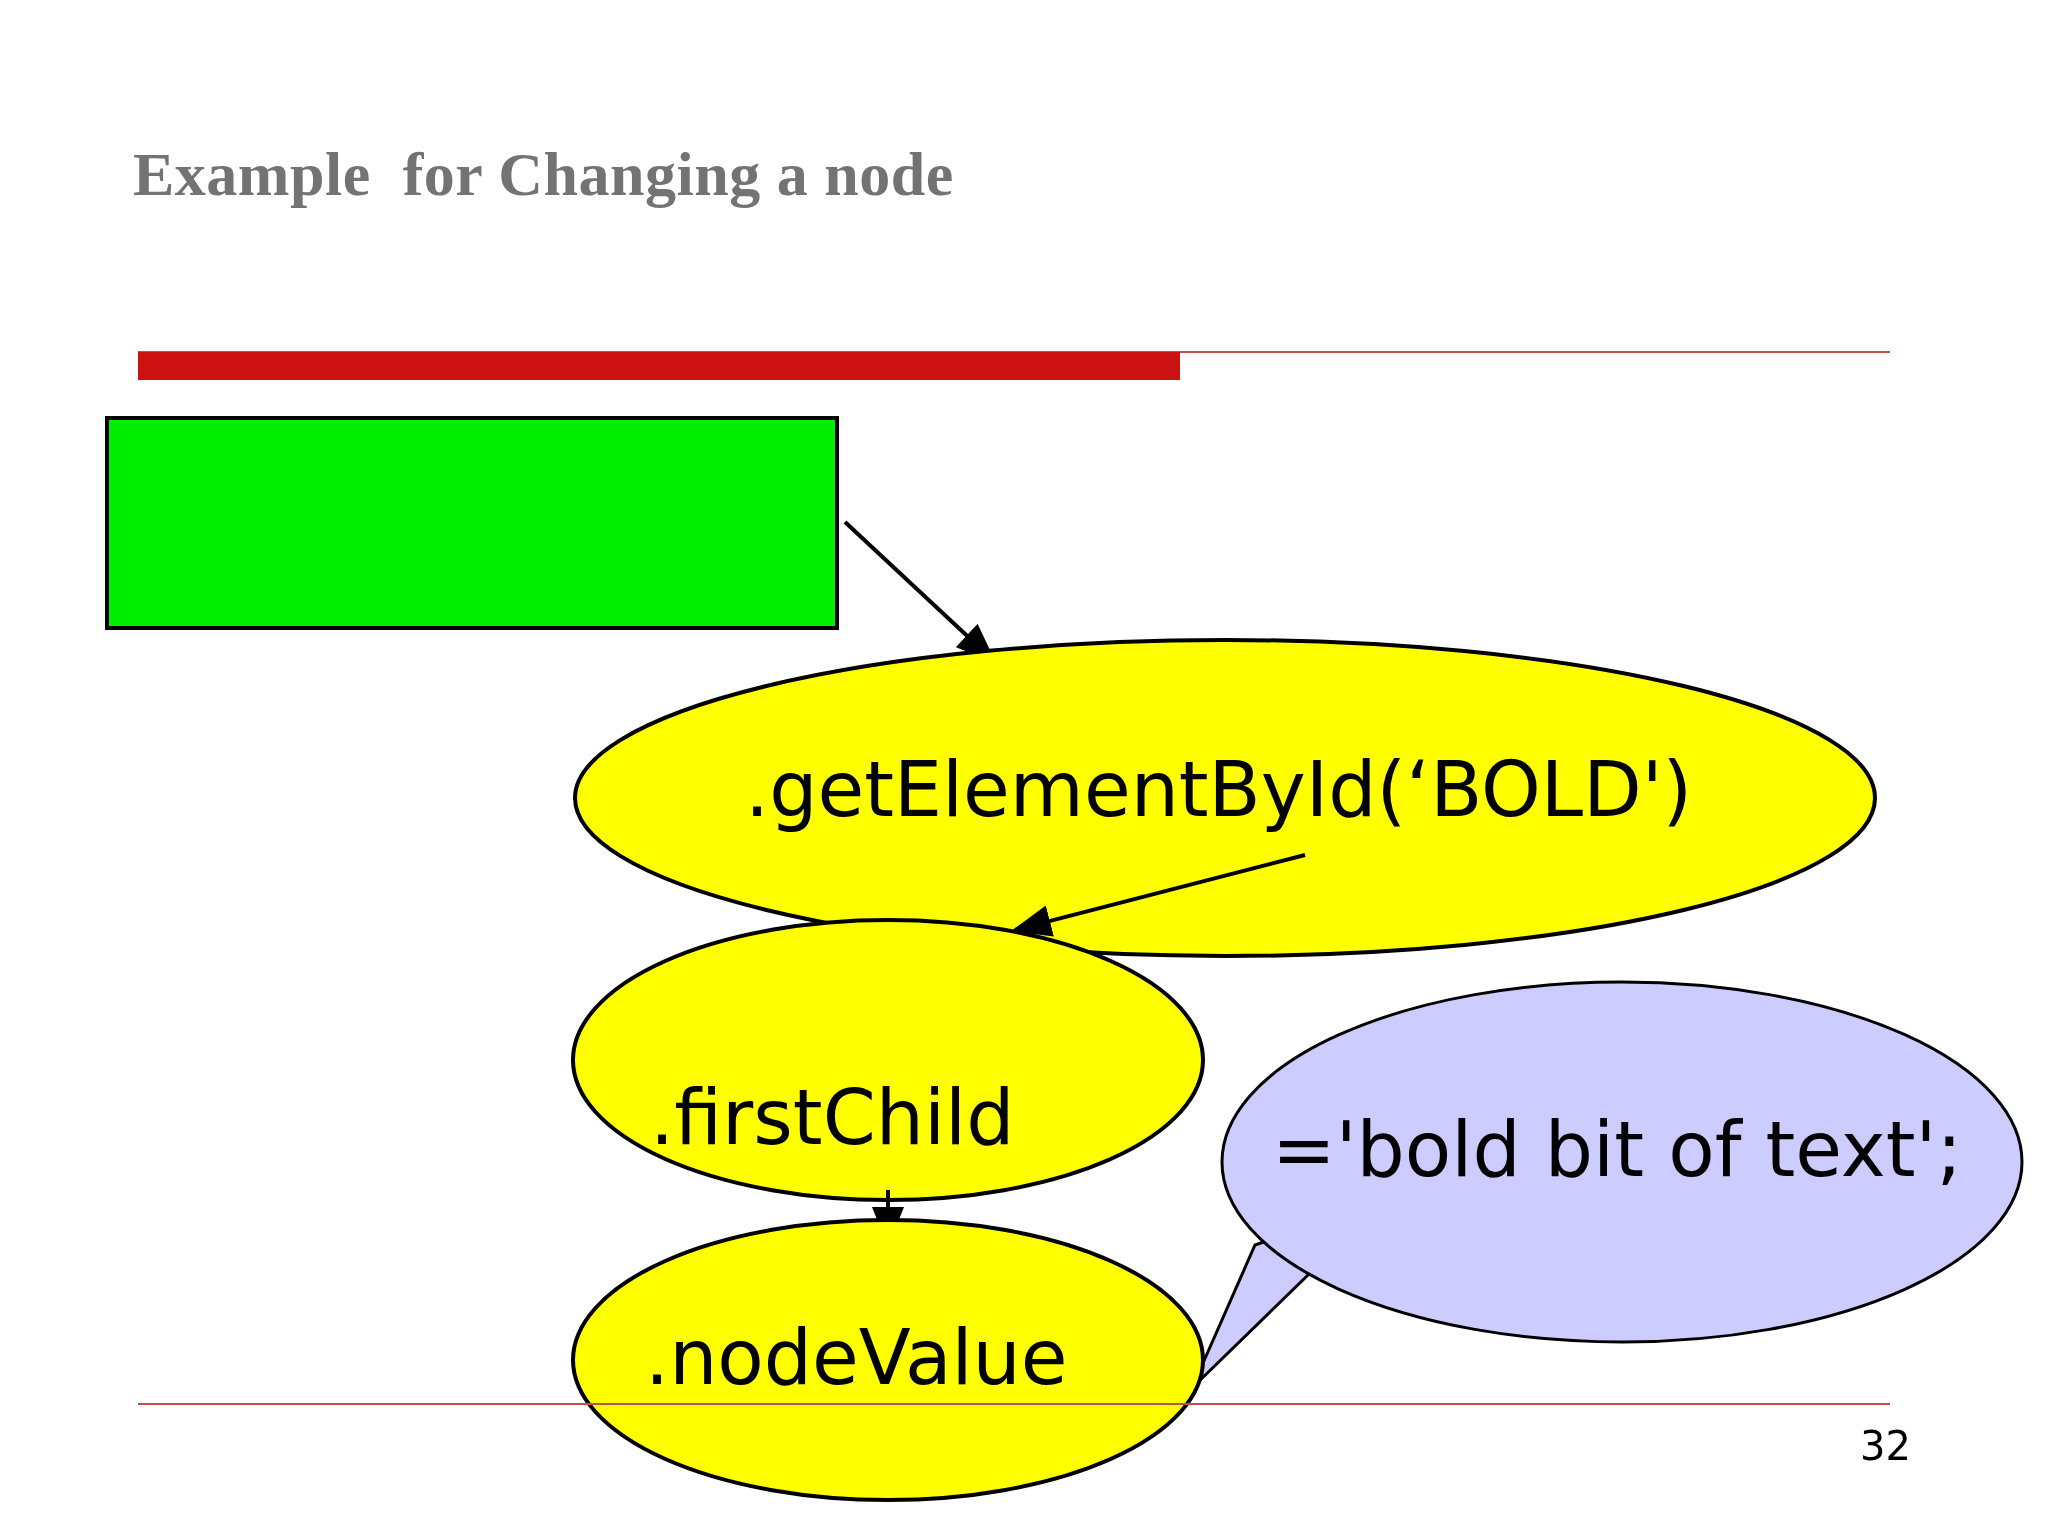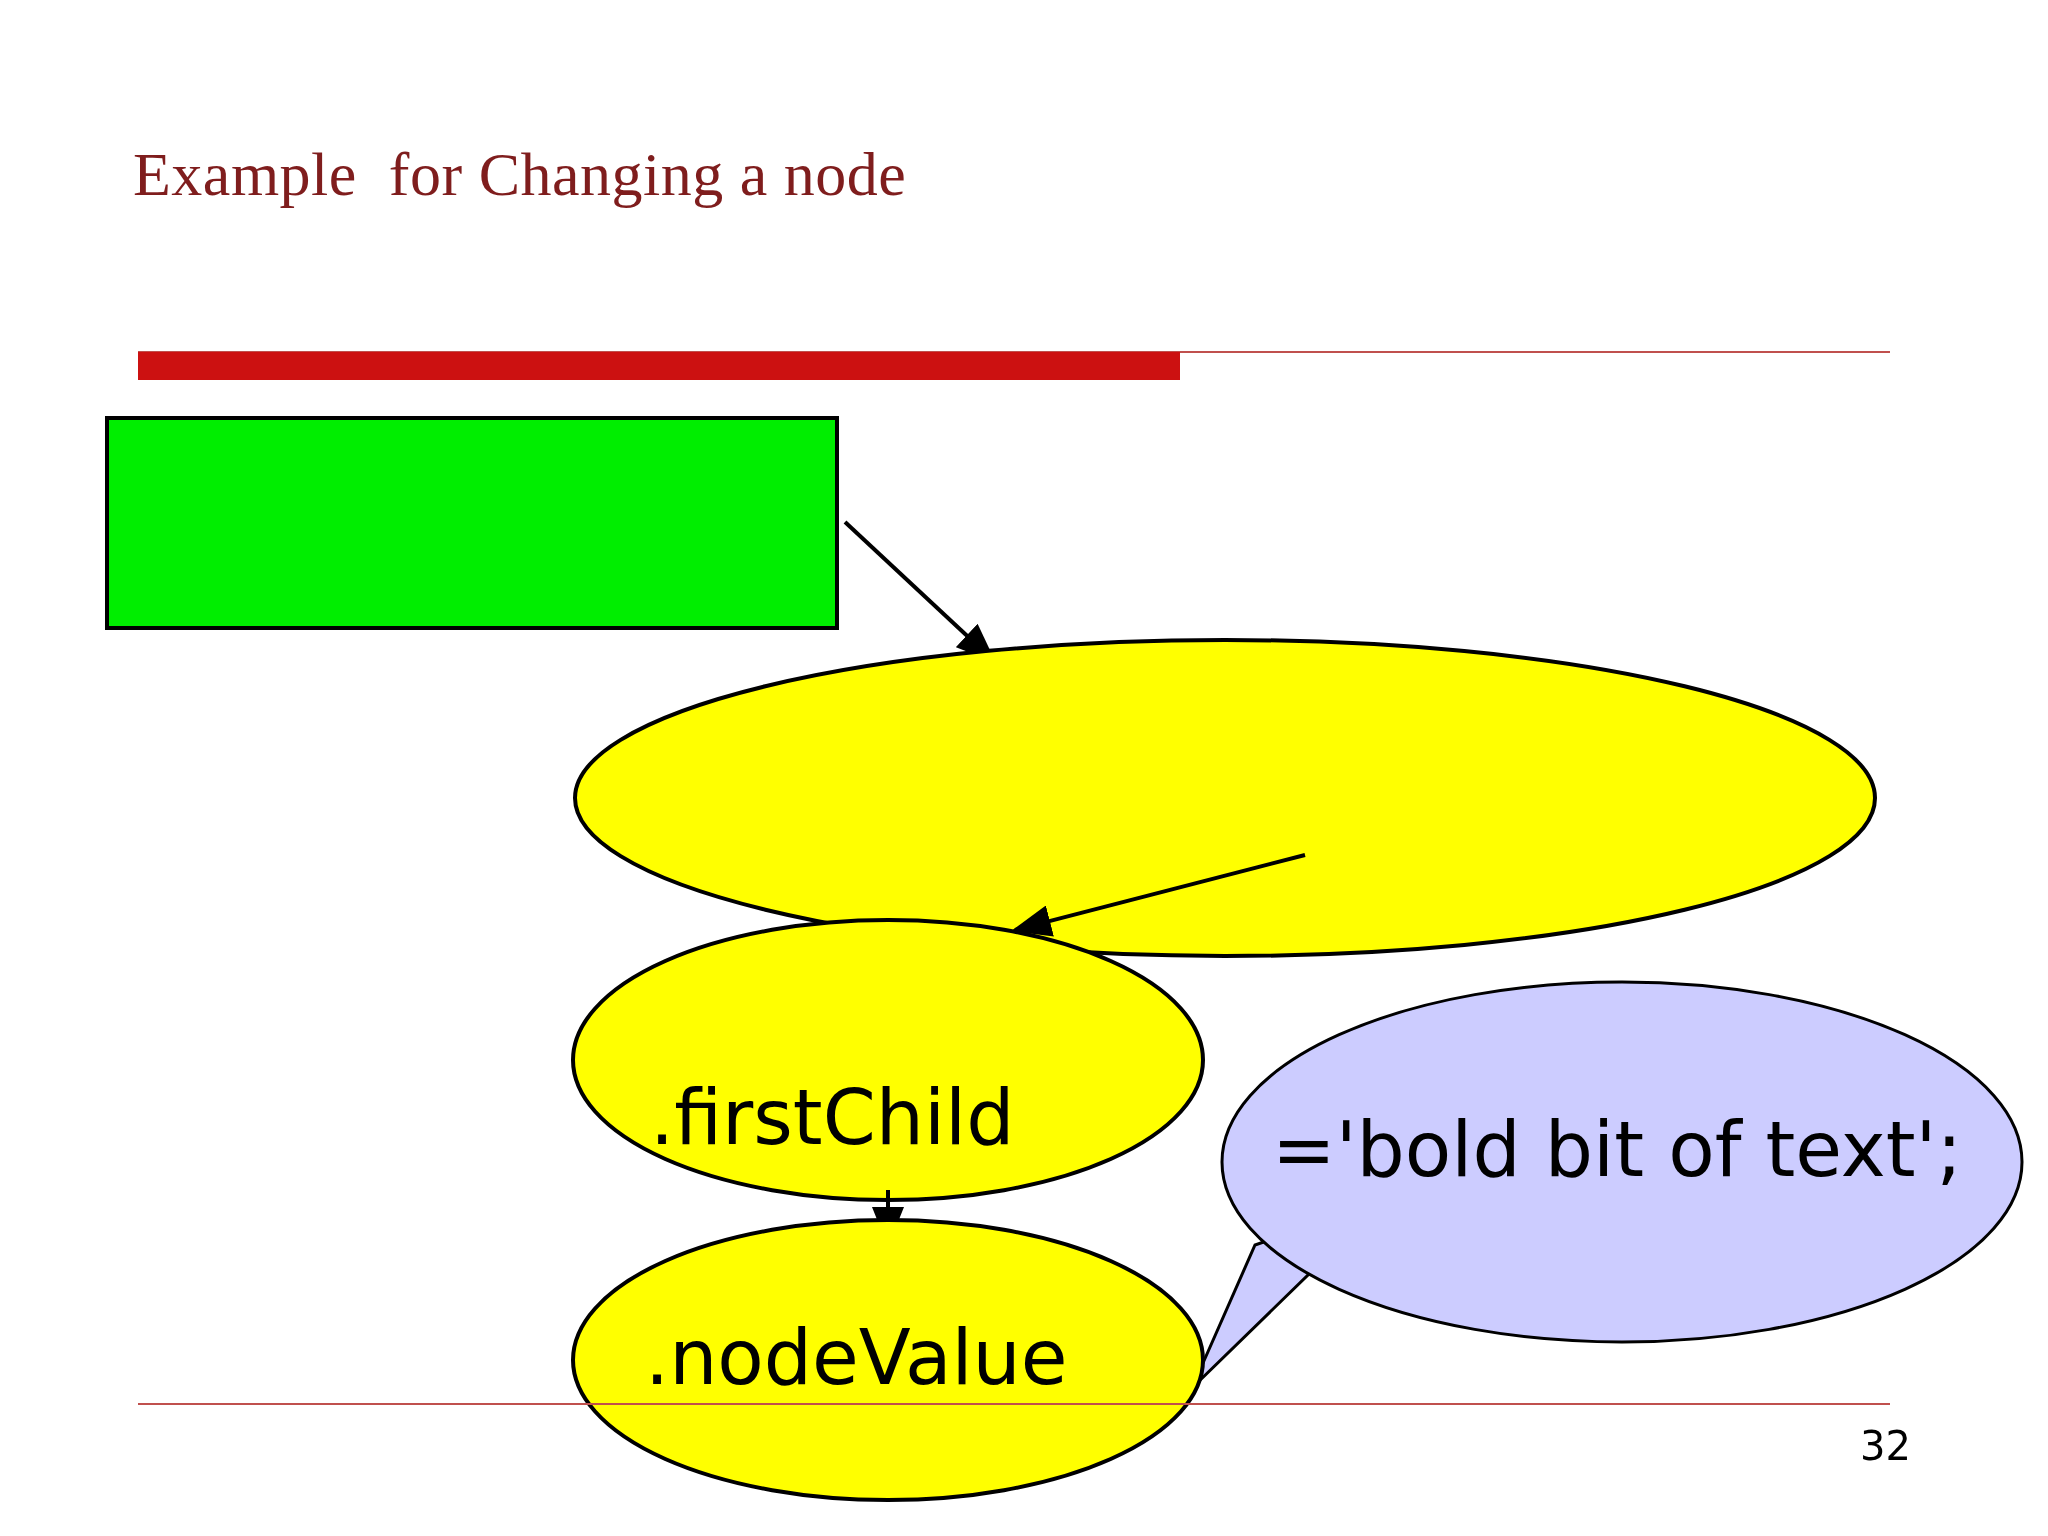--- a/index.html
+++ b/index.html
@@ -15,24 +15,24 @@
     overflow: hidden;
     font-family: "DejaVu Sans", sans-serif;
   }
 
   
   #slide-title {
     position: absolute;
     left: 133px;
     top: 143px;
     font-family: "Liberation Serif", serif;
-    font-weight: normal;
+    font-weight: bold;
     font-size: 62px;
     line-height: 1.0;
-    color: #7f1d1d;
+    color: #737373;
     white-space: pre;
     letter-spacing: 0.5px;
   }
 
   
   .thin-rule {
     position: absolute;
     background: #c0504d;
     height: 2px;
   }
@@ -139,20 +139,21 @@
     <line x1="888" y1="1190" x2="888" y2="1243" stroke="#000000" stroke-width="4" marker-end="url(#arrowhead)"></line>
 
     <path d="M1385,1200 L1255,1245 L1192,1388 Z" fill="#ccccff" stroke="#000000" stroke-width="3"></path>
 
     <ellipse cx="1622" cy="1162" rx="400" ry="180" fill="#ccccff" stroke="#000000" stroke-width="3"></ellipse>
 
     <ellipse cx="888" cy="1360" rx="315" ry="140" fill="#ffff00" stroke="#000000" stroke-width="4"></ellipse>
   </svg>
 
 
+  <div class="shape-label" id="label-getelementbyid">.getElementById(‘BOLD')</div>
 
   <div class="shape-label" id="label-firstchild">.firstChild</div>
 
   <div class="shape-label" id="label-nodevalue">.nodeValue</div>
 
   <div class="shape-label" id="label-callout">='bold bit of text';</div>
 
   <div class="thin-rule" id="bottom-thin-rule"></div>
 
   <div id="page-number">32</div>

